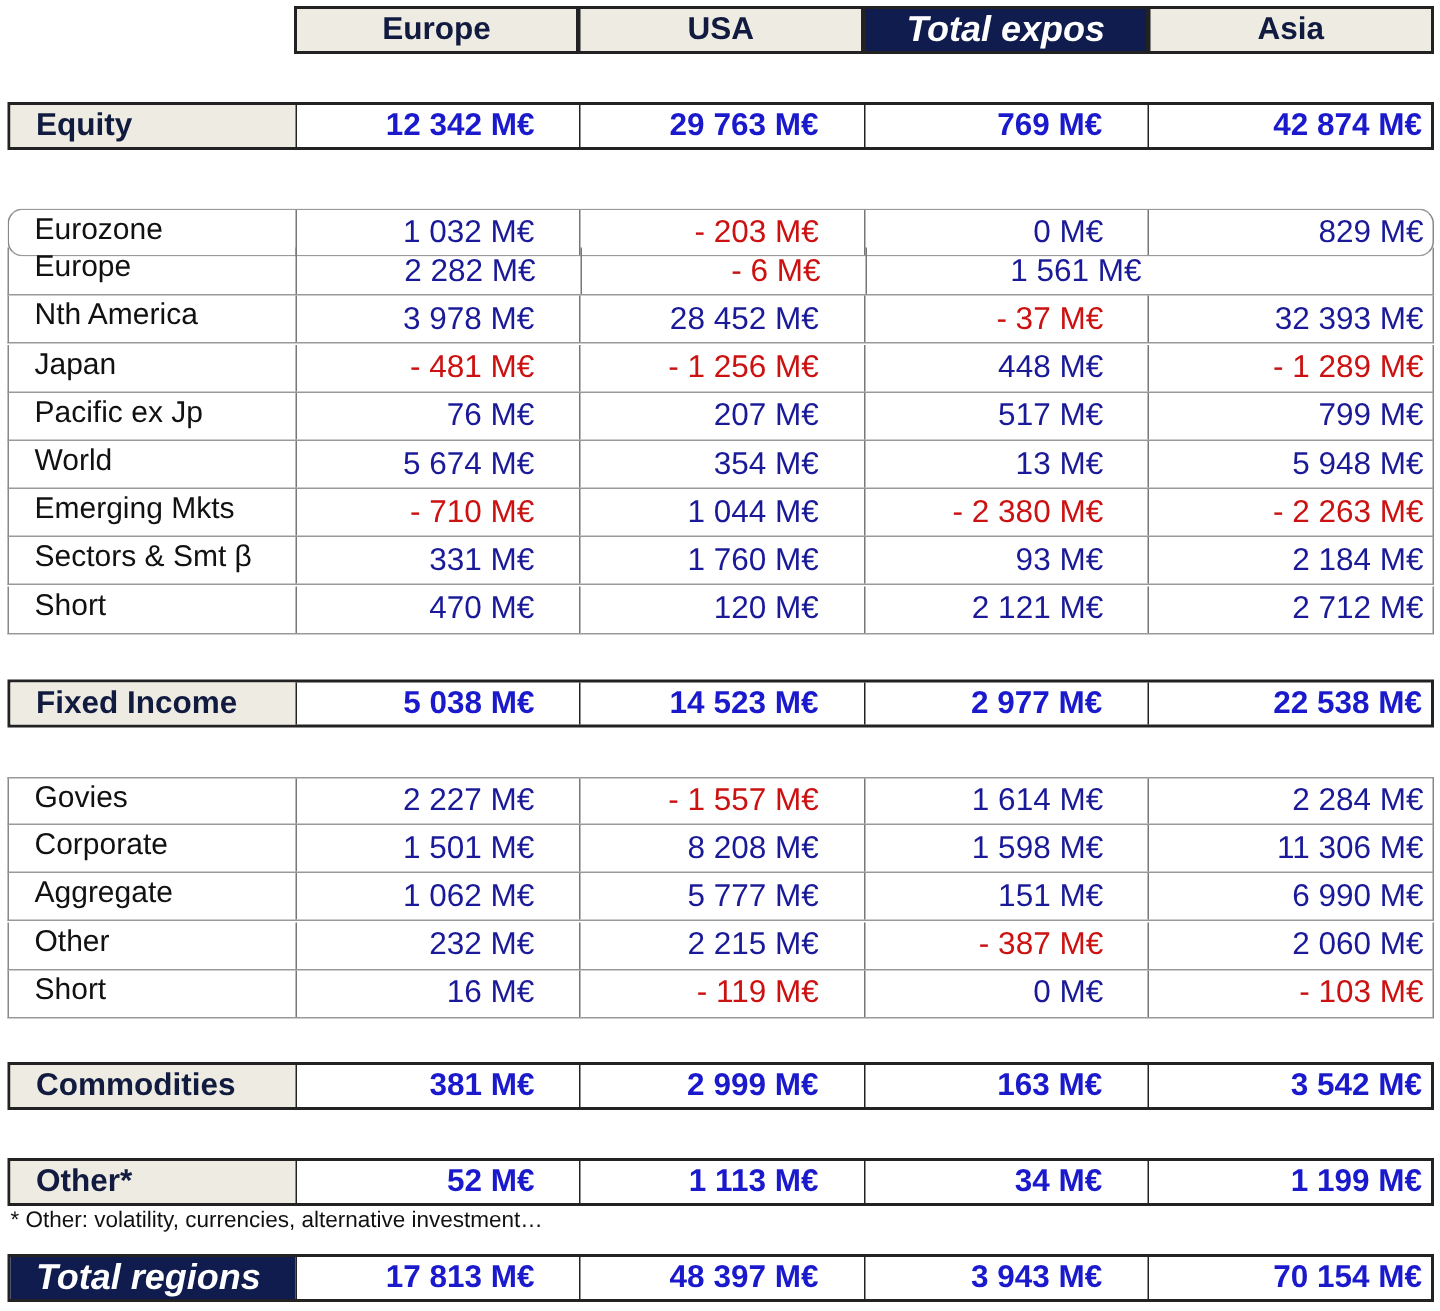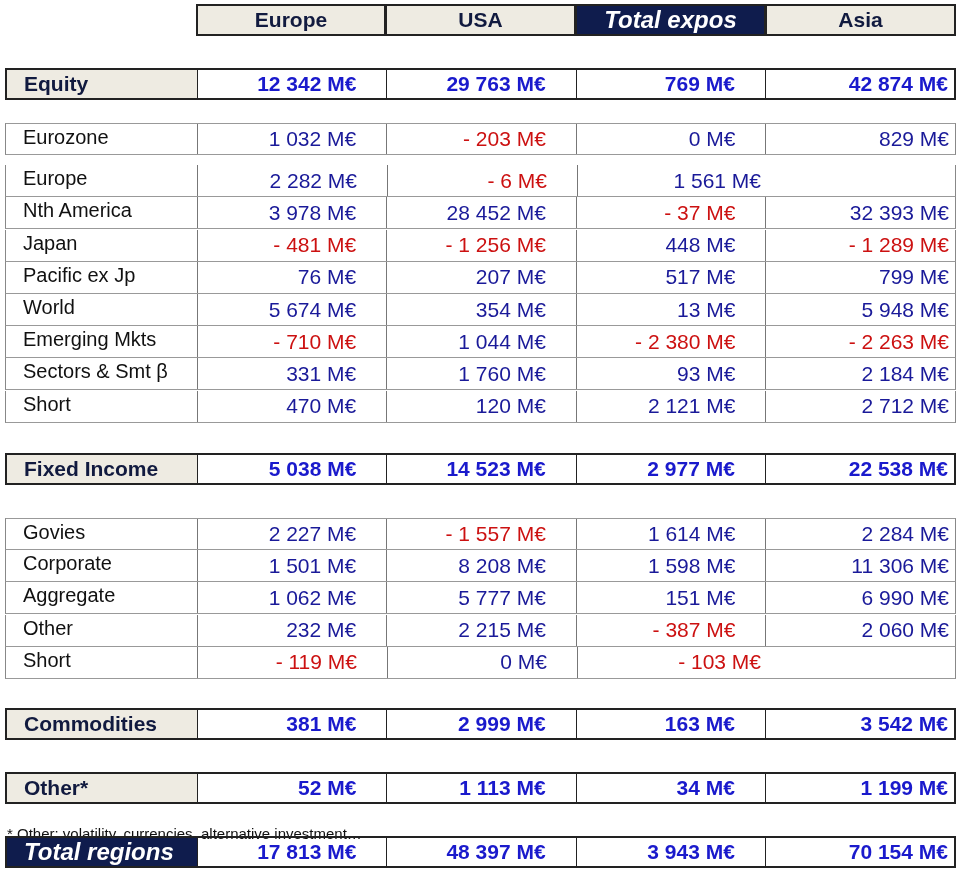--- a/index.html
+++ b/index.html
@@ -27,21 +27,21 @@
 
   
   .det { height:32px; border-left:1px solid #888; border-right:1px solid #888; border-bottom:1px solid #999; box-sizing:border-box; }
   .det.first { border-top:1px solid #999; }
   .det .cell { border-left:1px solid #777; }
   .det .c-label { border-left:none; font-size:20px; color:#111; align-items:flex-start; padding-top:2px; }
   .det .c-num { font-size:21px; color:#1a1a99; }
   .neg { color:#cc1111 !important; }
 
   .grand .c-label { background:#0f1c4d !important; color:#fff !important; font-style:italic; font-size:24px !important; }
-  .footnote { position:absolute; left:7px; top:805px; font-size:15px; color:#111;margin-top:20px; }
+  .footnote { position:absolute; left:7px; top:805px; font-size:15px; color:#111; }
 </style>
 </head>
 <body>
 
 <div class="row hdr">
   <div class="cell blank"></div>
   <div class="cell h first">Europe</div>
   <div class="cell h">USA</div>
   <div class="cell h total">Total expos</div>
   <div class="cell h">Asia</div>
@@ -49,21 +49,21 @@
 
 <div class="row sec" style="top:68px">
   <div class="cell c-label">Equity</div>
   <div class="cell c-num">12 342 M€</div>
   <div class="cell c-num">29 763 M€</div>
   <div class="cell c-num">769 M€</div>
   <div class="cell c-num last">42 874 M€</div>
 </div>
 
 <div id="equity-rows">
-    <div class="row det first" style="top: 123px;">
+    <div class="row det first" style="top: 139px; border-radius: 10px;">
       <div class="cell c-label">Eurozone</div>
       <div class="cell c-num">1 032 M€</div>
       <div class="cell c-num neg">- 203 M€</div>
       <div class="cell c-num">0 M€</div>
       <div class="cell c-num last">829 M€</div>
     </div>
     <div class="row det" style="top: 165.2px;">
       <div class="cell c-label">Europe</div>
       <div class="cell c-num">2 282 M€</div>
       <div class="cell c-num neg">- 6 M€</div>
@@ -152,20 +152,21 @@
     </div>
     <div class="row det" style="top: 614.6px;">
       <div class="cell c-label">Other</div>
       <div class="cell c-num">232 M€</div>
       <div class="cell c-num">2 215 M€</div>
       <div class="cell c-num neg">- 387 M€</div>
       <div class="cell c-num last">2 060 M€</div>
     </div>
     <div class="row det" style="top: 646.8px;">
       <div class="cell c-label">Short</div>
+      <div class="cell c-num">16 M€</div>
       <div class="cell c-num neg">- 119 M€</div>
       <div class="cell c-num">0 M€</div>
       <div class="cell c-num last neg">- 103 M€</div>
     </div>
   </div>
 
 <div class="row sec" style="top:708px">
   <div class="cell c-label">Commodities</div>
   <div class="cell c-num">381 M€</div>
   <div class="cell c-num">2 999 M€</div>

